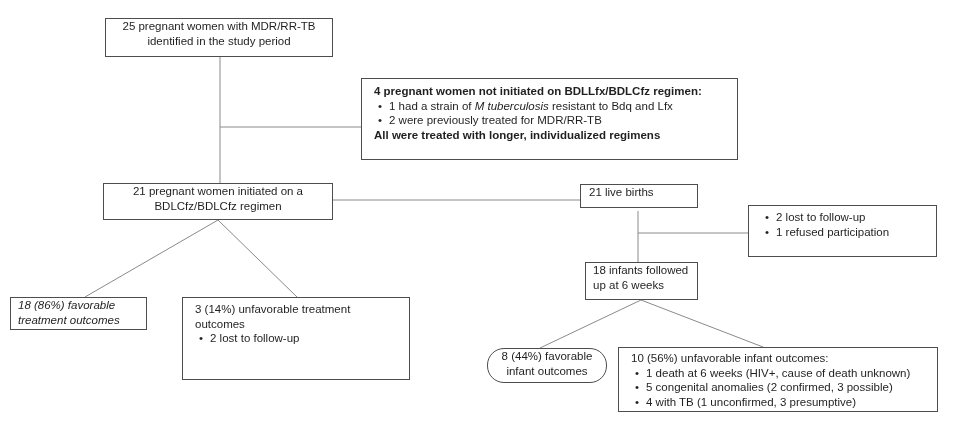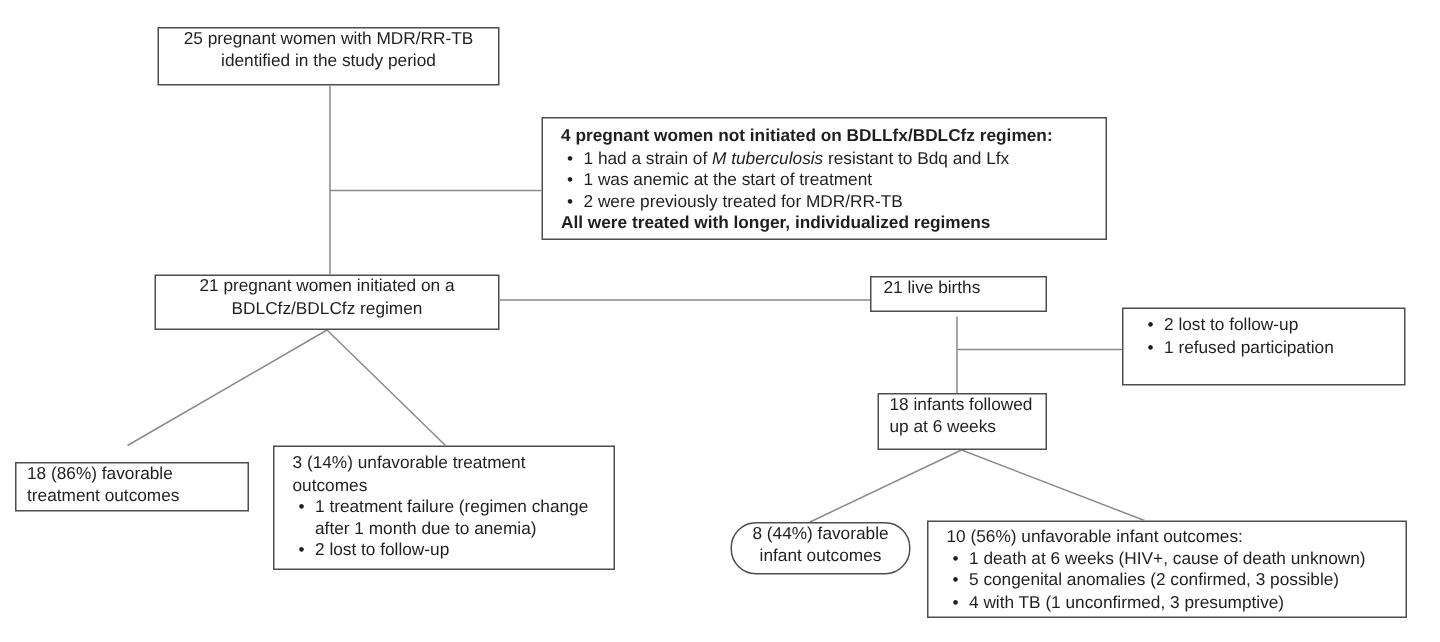--- a/index.html
+++ b/index.html
@@ -61,21 +61,20 @@
   </svg>
 
   <div class="box center vcenter" style="left:105px; top:18px; width:228px; height:39px;">
     <div>25 pregnant women with MDR/RR-TB</div>
     <div>identified in the study period</div>
   </div>
 
   <div class="box pad" style="left:361px; top:78px; width:377px; height:82px; padding-top:5px;">
     <div class="bold">4 pregnant women not initiated on BDLLfx/BDLCfz regimen:</div>
     <div class="bullet"><span>1 had a strain of </span><span class="italic">M tuberculosis</span><span> resistant to Bdq and Lfx</span></div>
-    <div class="bullet">1 was anemic at the start of treatment</div>
     <div class="bullet">2 were previously treated for MDR/RR-TB</div>
     <div class="bold">All were treated with longer, individualized regimens</div>
   </div>
 
   <div class="box center vcenter" style="left:103px; top:183px; width:230px; height:37px;">
     <div>21 pregnant women initiated on a</div>
     <div>BDLCfz/BDLCfz regimen</div>
   </div>
 
   <div class="box vcenter" style="left:580px; top:184px; width:118px; height:24px; padding-left:8px;">
@@ -85,28 +84,27 @@
   <div class="box pad vcenter" style="left:748px; top:205px; width:189px; height:52px;">
     <div class="bullet">2 lost to follow-up</div>
     <div class="bullet">1 refused participation</div>
   </div>
 
   <div class="box vcenter" style="left:585px; top:262px; width:113px; height:38px; padding-left:7px;">
     <div>18 infants followed</div>
     <div>up at 6 weeks</div>
   </div>
 
-  <div class="box vcenter" style="left:10px; top:308px; width:156px; height:33px; padding-left:7px;">
+  <div class="box vcenter" style="left:10px; top:297px; width:137px; height:33px; padding-left:7px;font-style:italic;">
     <div>18 (86%) favorable</div>
     <div>treatment outcomes</div>
   </div>
 
   <div class="box pad" style="left:182px; top:297px; width:228px; height:83px;">
     <div>3 (14%) unfavorable treatment outcomes</div>
-    <div class="bullet">1 treatment failure (regimen change after 1 month due to anemia)</div>
     <div class="bullet">2 lost to follow-up</div>
   </div>
 
   <div class="box center vcenter" style="left:487px; top:348px; width:120px; height:35px;border-radius:17px;">
     <div>8 (44%) favorable</div>
     <div>infant outcomes</div>
   </div>
 
   <div class="box pad" style="left:618px; top:347px; width:320px; height:65px; padding-top:3px;">
     <div>10 (56%) unfavorable infant outcomes:</div>

